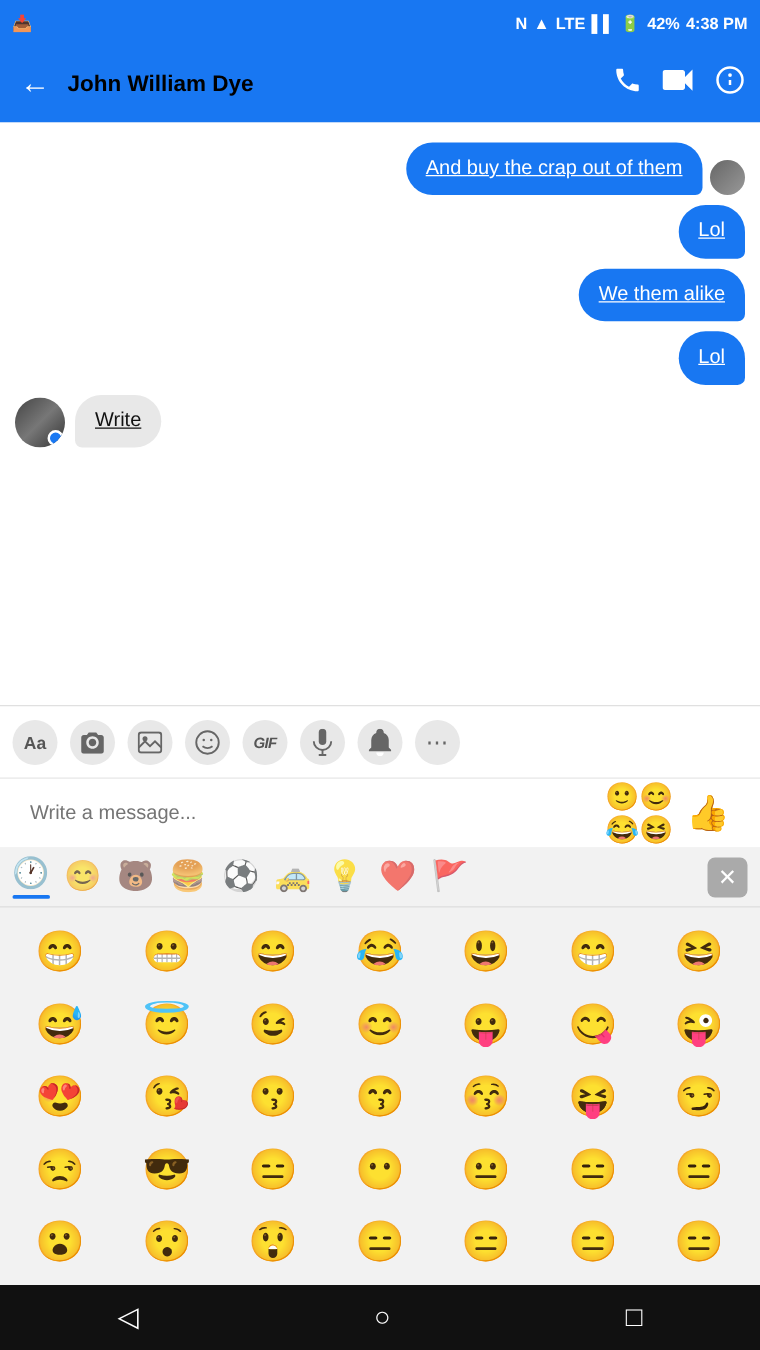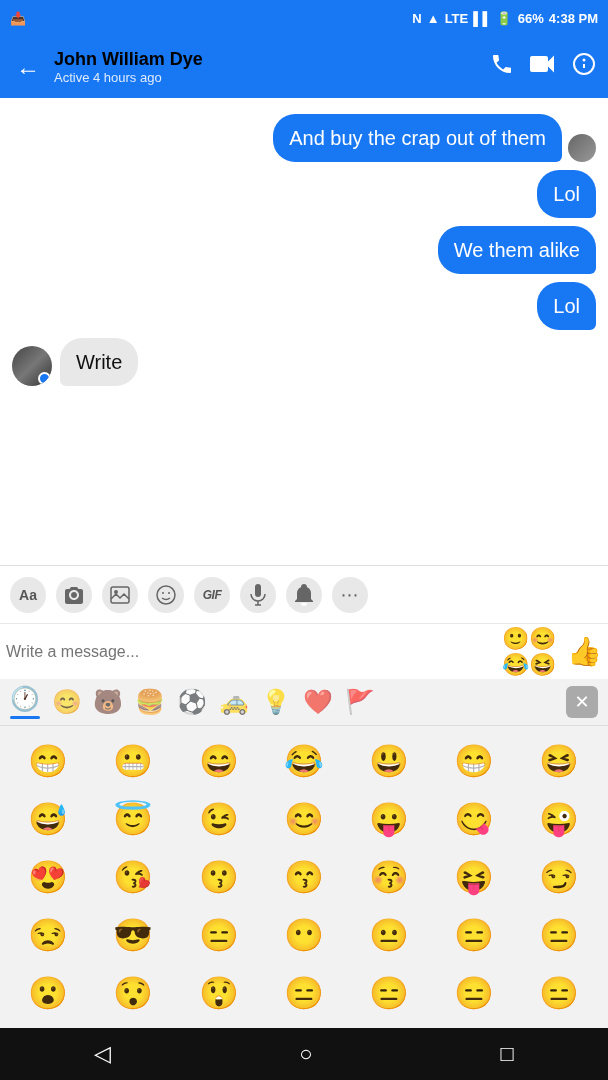--- a/index.html
+++ b/index.html
@@ -97,23 +97,24 @@
     .bubble-row.outgoing {
       justify-content: flex-end;
     }
     .bubble-row.incoming {
       justify-content: flex-start;
       gap: 8px;
     }
     .bubble {
       padding: 10px 16px;
       border-radius: 22px;
-      font-size: 20px;
+      font-size: 16px;
       max-width: 75%;
       line-height: 1.4;
+      text-decoration: underline;
     }
     .bubble.outgoing {
       background: #1877f2;
       color: white;
       border-bottom-right-radius: 6px;
     }
     .bubble.incoming {
       background: #e8e8e8;
       color: #111;
       border-bottom-left-radius: 6px;
@@ -189,21 +190,21 @@
       font-style: italic;
     }
 
     
     .message-input-row {
       background: white;
       border-top: 1px solid #e8e8e8;
       height: 56px;
       display: flex;
       align-items: center;
-      padding: 0 6px;
+      padding: 0 24px;
       gap: 10px;
       flex-shrink: 0;
     }
     .message-input {
       flex: 1;
       font-size: 16px;
       color: #aaa;
       border: none;
       outline: none;
       background: transparent;
@@ -303,30 +304,29 @@
 <div class="status-bar">
   <div class="status-bar-left">
     <span>📥</span>
   </div>
   <div class="status-bar-right">
     <span>N</span>
     <span>▲</span>
     <span>LTE</span>
     <span>▌▌</span>
     <span>🔋</span>
-    <span>66%</span>
+    <span>42%</span>
     <span>4:38 PM</span>
   </div>
 </div>
 
 <div class="header">
   <div class="header-back">←</div>
   <div class="header-info">
     <div class="header-name">John William Dye</div>
-    <div class="header-status">Active 4 hours ago</div>
   </div>
   <div class="header-actions">
     <div class="header-action-btn">
       <svg width="24" height="24" viewBox="0 0 24 24" fill="white">
         <path d="M6.6 10.8c1.4 2.8 3.8 5.1 6.6 6.6l2.2-2.2c.3-.3.7-.4 1-.2 1.1.4 2.3.6 3.6.6.6 0 1 .4 1 1V20c0 .6-.4 1-1 1-9.4 0-17-7.6-17-17 0-.6.4-1 1-1h3.5c.6 0 1 .4 1 1 0 1.3.2 2.5.6 3.6.1.3 0 .7-.2 1L6.6 10.8z"></path>
       </svg>
     </div>
     <div class="header-action-btn">
       <svg width="26" height="24" viewBox="0 0 26 24" fill="white">
         <path d="M16 4H2C.9 4 0 4.9 0 6v12c0 1.1.9 2 2 2h14c1.1 0 2-.9 2-2v-3.5l6 6V3.5l-6 6V6c0-1.1-.9-2-2-2z"></path>

